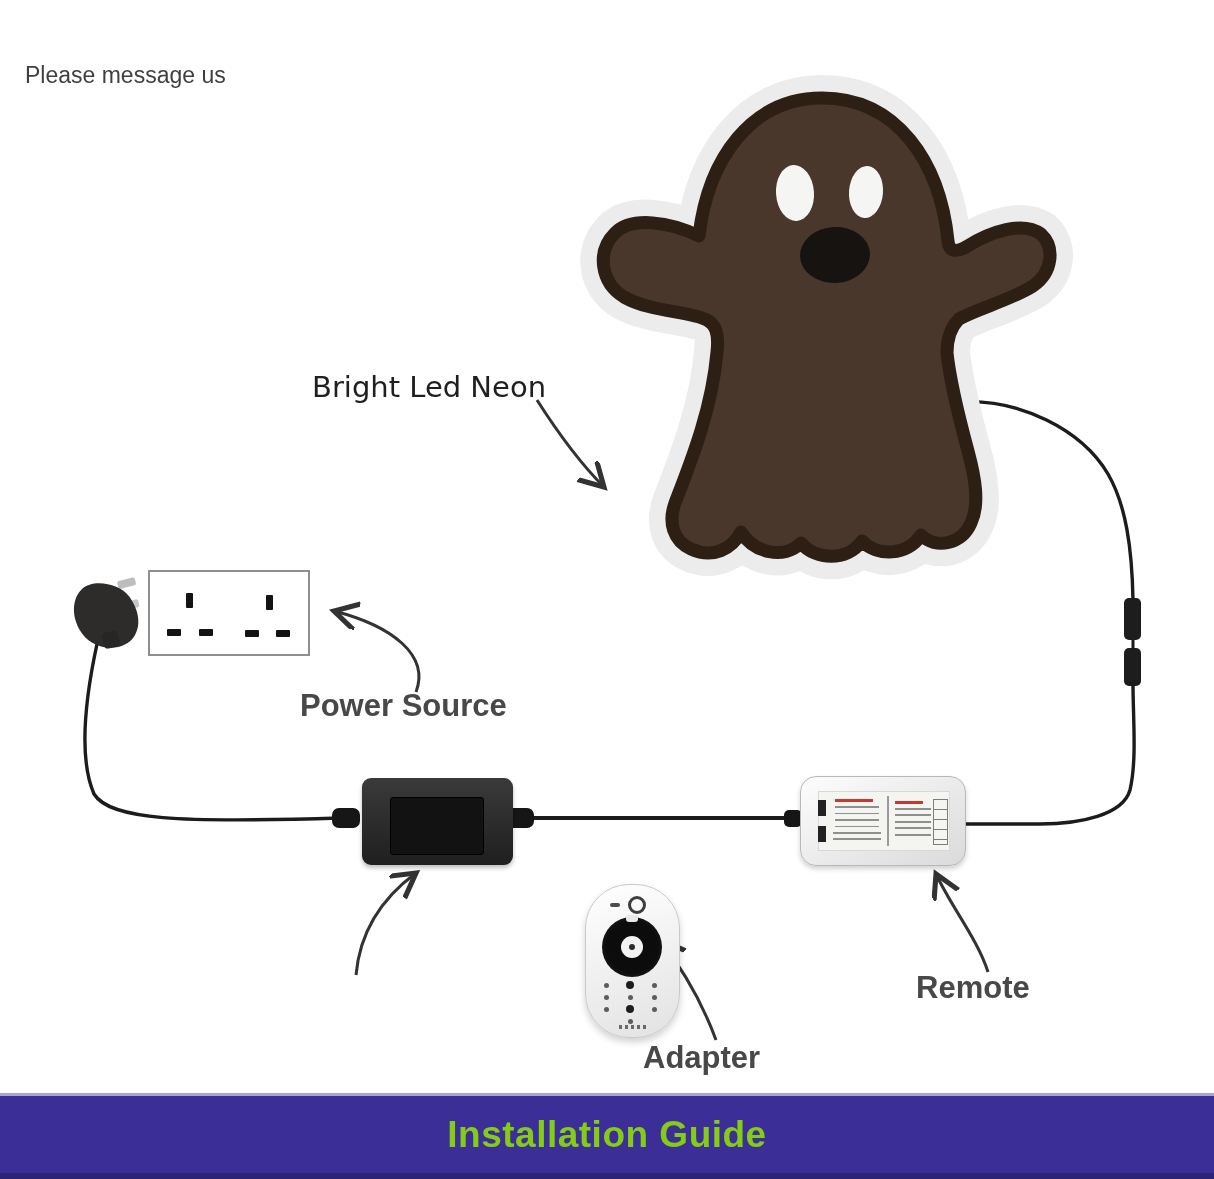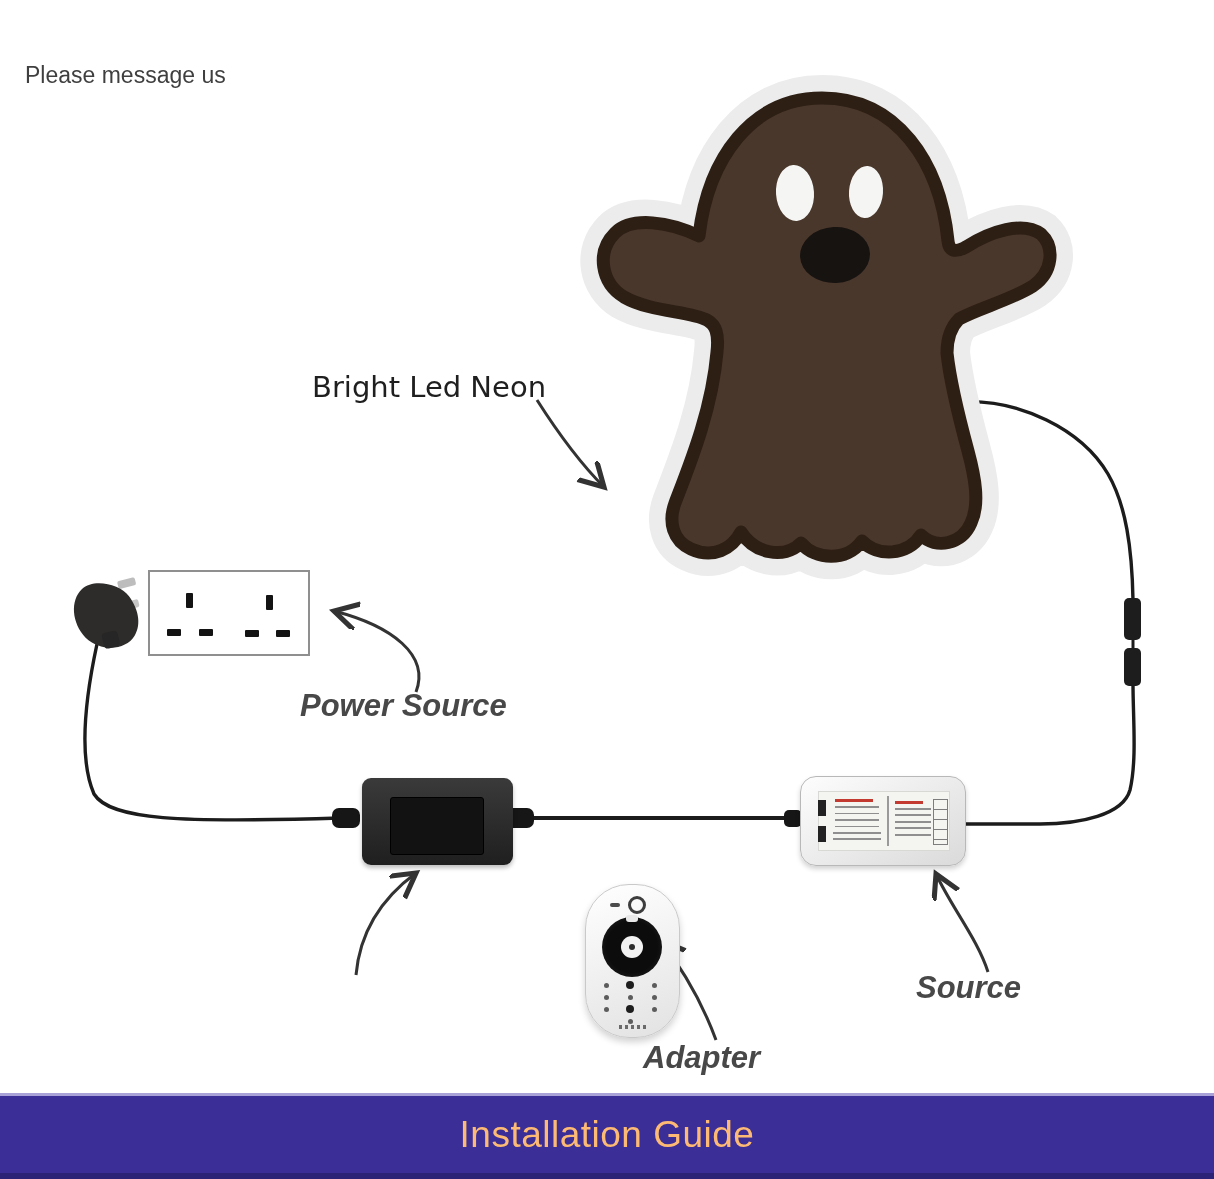--- a/index.html
+++ b/index.html
@@ -12,21 +12,21 @@
     position:absolute;left:20px;top:14px;font-size:37px;color:#565656;
     font-family:"Liberation Sans",sans-serif;font-weight:normal;letter-spacing:.5px;
   }
   .subtitle{
     position:absolute;left:25px;top:62px;font-size:23px;color:#3f3f3f;
   }
   
   svg.overlay{position:absolute;left:0;top:0;}
   
   .lbl{
-    position:absolute;color:#484848;font-weight:bold;font-style:italic;
+    position:absolute;color:#484848;font-weight:bold;
     font-size:31px;white-space:nowrap;
   }
   .neon-lbl{
     position:absolute;left:312px;top:370px;font-size:29px;color:#1f1f1f;
     font-family:"DejaVu Sans",sans-serif;font-weight:normal;white-space:nowrap;text-align:right;
   }
   .lbl-power{left:300px;top:688px;}
   .lbl-adapter{left:230px;top:958px;width:224px;text-align:center;line-height:42px;white-space:normal;}
   .lbl-remote{left:643px;top:1040px;}
   .lbl-dimmer{left:916px;top:970px;}
@@ -104,21 +104,21 @@
   .remote .dot{position:absolute;width:5px;height:5px;border-radius:50%;background:#5c5c5c;}
   .remote .dot.big{width:8px;height:8px;background:#1d1d1d;}
   .remote .marks{position:absolute;left:33px;top:140px;width:27px;height:4px;
     background:repeating-linear-gradient(to right,#6a6a6a 0 3px,transparent 3px 6px);}
   
   .banner{
     position:absolute;left:0;top:1093px;width:1214px;height:86px;
     background:#3b2e97;border-top:3px solid #a8a2d8;border-bottom:6px solid #2d2376;
     box-sizing:border-box;display:flex;align-items:center;justify-content:center;
   }
-  .banner span{color:#fdba74;font-size:37px;font-weight:normal;letter-spacing:.5px;text-align:center;}
+  .banner span{color:#84cc16;font-size:37px;font-weight:bold;letter-spacing:.5px;text-align:center;}
 </style>
 </head>
 <body>
 
 <div class="stage">
 
   <div class="subtitle">Please message us</div>
 
   <svg class="overlay" width="1214" height="1179" viewBox="0 0 1214 1179">
     <defs>
@@ -230,19 +230,19 @@
       <div class="dot big" style="left:40px;top:24px;"></div>
       <div class="dot" style="left:66px;top:26px;"></div>
       <div class="dot" style="left:42px;top:38px;"></div>
     </div>
     <div class="marks"></div>
   </div>
 
   <div class="neon-lbl">Bright Led Neon</div>
   <div class="lbl lbl-power">Power Source</div>
   <div class="lbl lbl-remote">Adapter</div>
-  <div class="lbl lbl-dimmer">Source</div>
+  <div class="lbl lbl-dimmer">Remote</div>
 
   <div class="banner">
     <span>Installation Guide</span>
   </div>
 
 </div>
 
 </body></html>

